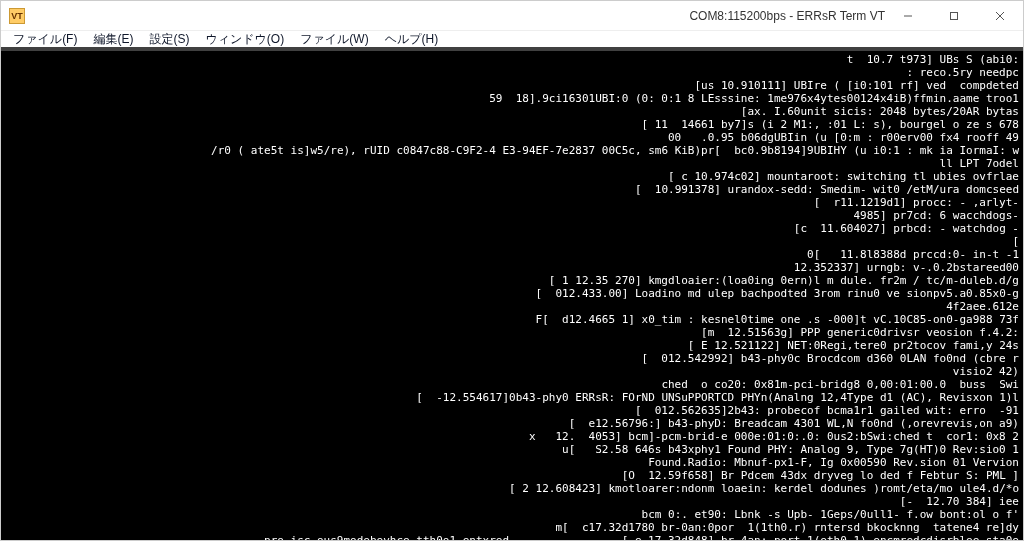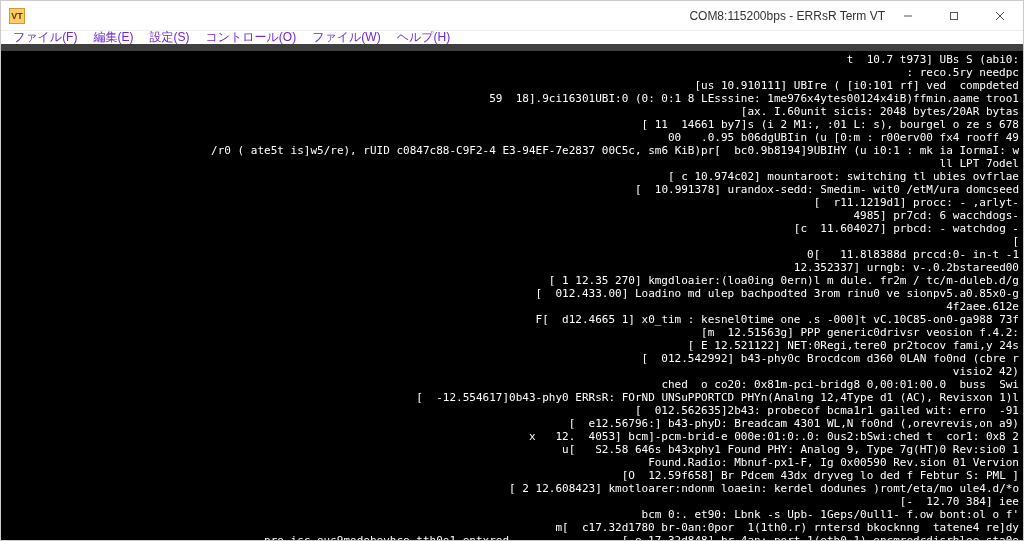--- a/index.html
+++ b/index.html
@@ -53,22 +53,22 @@
     color: #555;
     font-size: 10px;
   }
   .menubar {
     height: 20px;
     background: #fff;
     display: flex;
     align-items: center;
     padding: 0 4px;
     font-size: 12px;
-    color: #6d28d9;
-    border-bottom: 7px solid #404040;
+    color: #0f172a;
+    border-bottom: 4px solid #404040;
   }
   .menuitem {
     padding: 0 8px;
     cursor: default;
   }
   .terminal {
     flex: 1;
     background: #000;
     color: #fff;
     font-family: "Consolas", "MS Gothic", monospace;
@@ -105,20 +105,20 @@
             <line x1="9" y1="1" x2="1" y2="9" stroke="#555" stroke-width="1"></line>
           </svg>
       </div>
     </div>
   </div>
 
   <div class="menubar">
     <span class="menuitem">ファイル(F)</span>
     <span class="menuitem">編集(E)</span>
     <span class="menuitem">設定(S)</span>
-    <span class="menuitem">コントロール(O)</span>
+    <span class="menuitem">ウィンドウ(O)</span>
     <span class="menuitem">ファイル(W)</span>
     <span class="menuitem">ヘルプ(H)</span>
   </div>
 
   <div class="terminal" id="terminal"><div class="term-line">t  10.7 t973] UBs S (abi0:</div><div class="term-line">: reco.5ry needpc</div><div class="term-line">[us 10.910111] UBIre ( [i0:101 rf] ved  compdeted</div><div class="term-line">59  18].9ci16301UBI:0 (0: 0:1 8 LEsssine: 1me976x4ytes00124x4iB)ffmin.aame troo1</div><div class="term-line">                                                                [ax. I.60unit sicis: 2048 bytes/20AR bytas</div><div class="term-line">[ 11  14661 by7]s (i 2 M1:, :01 L: s), bourgel o ze s 678</div><div class="term-line">00   .0.95 b06dgUBIin (u [0:m : r00erv00 fx4 rooff 49</div><div class="term-line">/r0 ( ate5t is]w5/re), rUID c0847c88-C9F2-4 E3-94EF-7e2837 00C5c, sm6 KiB)pr[  bc0.9b8194]9UBIHY (u i0:1 : mk ia IormaI: w</div><div class="term-line">                                                               ll LPT 7odel</div><div class="term-line">[ c 10.974c02] mountaroot: switching tl ubies ovfrlae</div><div class="term-line">[  10.991378] urandox-sedd: Smedim- wit0 /etM/ura domcseed</div><div class="term-line">                                                          [  r11.1219d1] procc: - ,arlyt-</div><div class="term-line">4985] pr7cd: 6 wacchdogs-</div><div class="term-line">[c  11.604027] prbcd: - watchdog -</div><div class="term-line">[</div><div class="term-line">0[   11.8l8388d prccd:0- in-t -1</div><div class="term-line"> 12.352337] urngb: v-.0.2bstareed00</div><div class="term-line">                                   [ 1 12.35 270] kmgdloaier:(loa0ing 0ern)l m dule. fr2m / tc/m-duleb.d/g</div><div class="term-line">[  012.433.00] Loadino md ulep bachpodted 3rom rinu0 ve sionpv5.a0.85x0-g</div><div class="term-line">                                                          4f2aee.612e</div><div class="term-line">F[  d12.4665 1] x0_tim : kesnel0time one .s -000]t vC.10C85-on0-ga988 73f</div><div class="term-line">[m  12.51563g] PPP generic0drivsr veosion f.4.2:</div><div class="term-line">                                                [ E 12.521122] NET:0Regi,tere0 pr2tocov fami,y 24s</div><div class="term-line">                                                                            [  012.542992] b43-phy0c Brocdcom d360 0LAN fo0nd (cbre r</div><div class="term-line">visio2 42)</div><div class="term-line">ched  o co20: 0x81m-pci-bridg8 0,00:01:00.0  buss  Swi</div><div class="term-line">[  -12.554617]0b43-phy0 ERRsR: FOrND UNSuPPORTCD PHYn(Analng 12,4Type d1 (AC), Revisxon 1)l</div><div class="term-line">                                                                            [  012.562635]2b43: probecof bcma1r1 gailed wit: erro  -91</div><div class="term-line">[  e12.56796:] b43-phyD: Breadcam 4301 WL,N fo0nd (,orevrevis,on a9)</div><div class="term-line">x   12.  4053] bcm]-pcm-brid-e 000e:01:0:.0: 0us2:bSwi:ched t  cor1: 0x8 2</div><div class="term-line">u[   S2.58 646s b43xphy1 Found PHY: Analog 9, Type 7g(HT)0 Rev:sio0 1</div><div class="term-line">                 Found.Radio: Mbnuf-px1-F, Ig 0x00590 Rev.sion 01 Vervion</div><div class="term-line">[O  12.59f658] Br Pdcem 43dx dryveg lo ded f Febtur S: PML ]</div><div class="term-line">                                                    [ 2 12.608423] kmotloarer:ndonm loaein: kerdel dodunes )romt/eta/mo ule4.d/*o</div><div class="term-line">                                                                                                                        [-  12.70 384] iee</div><div class="term-line"> bcm 0:. et90: Lbnk -s Upb- 1Geps/0ull1- f.ow bont:ol o f'</div><div class="term-line">m[  c17.32d1780 br-0an:0por  1(1th0.r) rntersd bkocknng  tatene4 re]dy</div><div class="term-line">pro isc.ous9modebevhce tth0o1 entxred                 [ e 17.32d848] br-4an: port 1(eth0.1) encmredcdisrblee sta0e</div></div>
 
 </div>
 
 </body></html>

